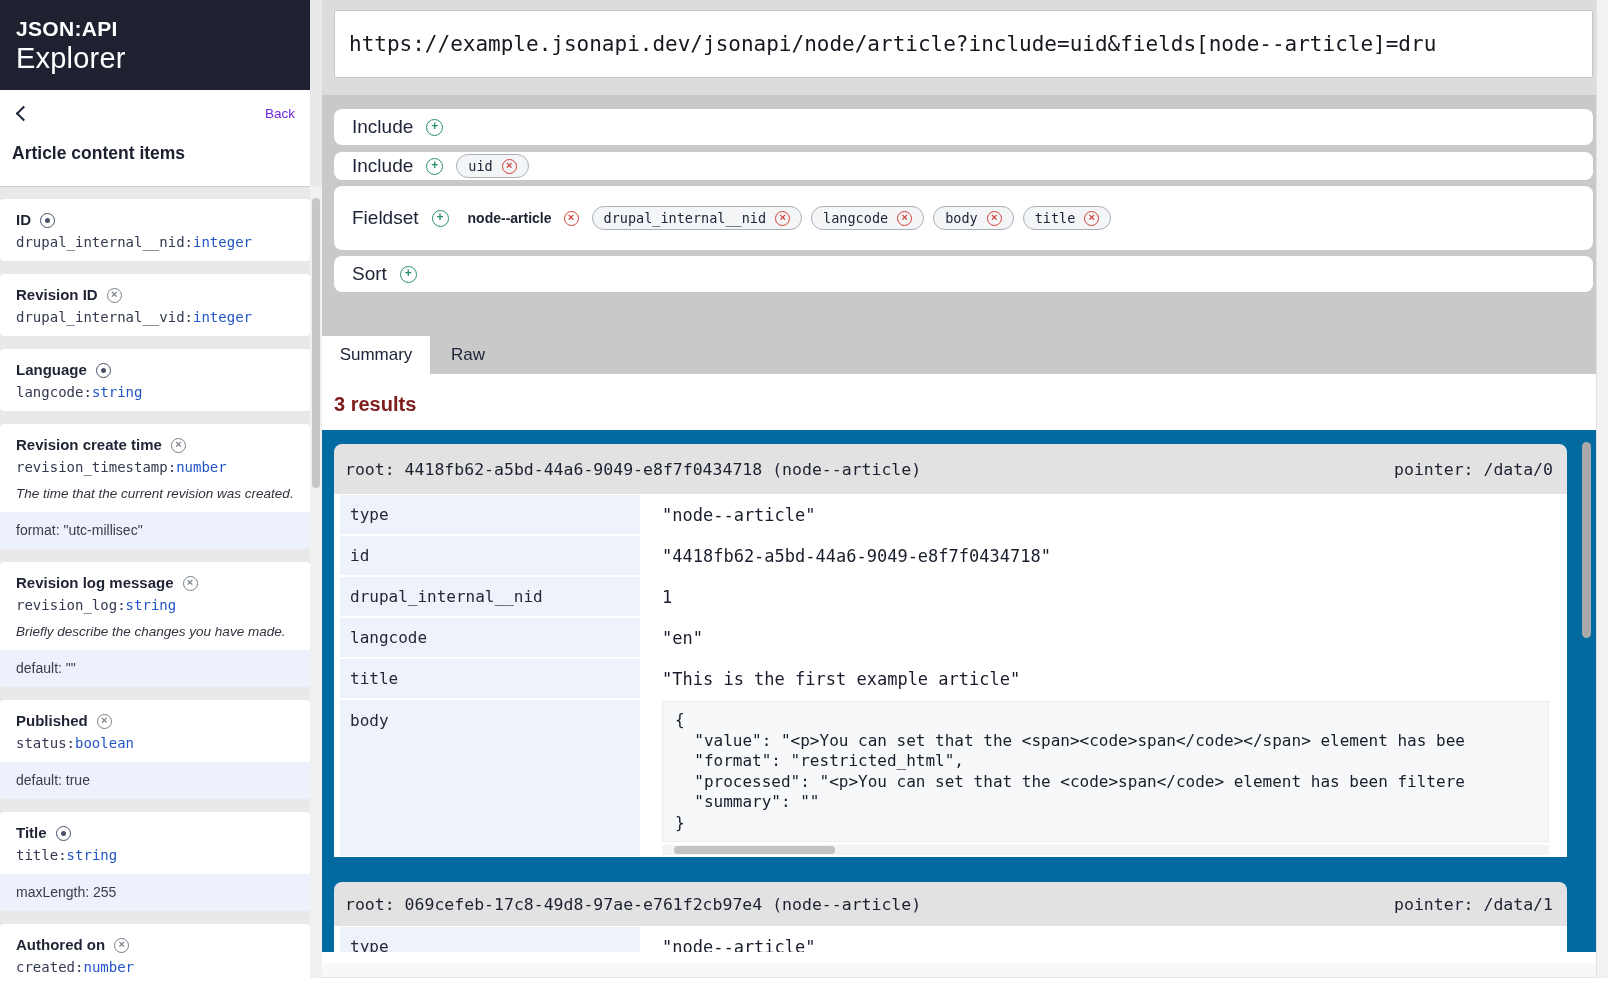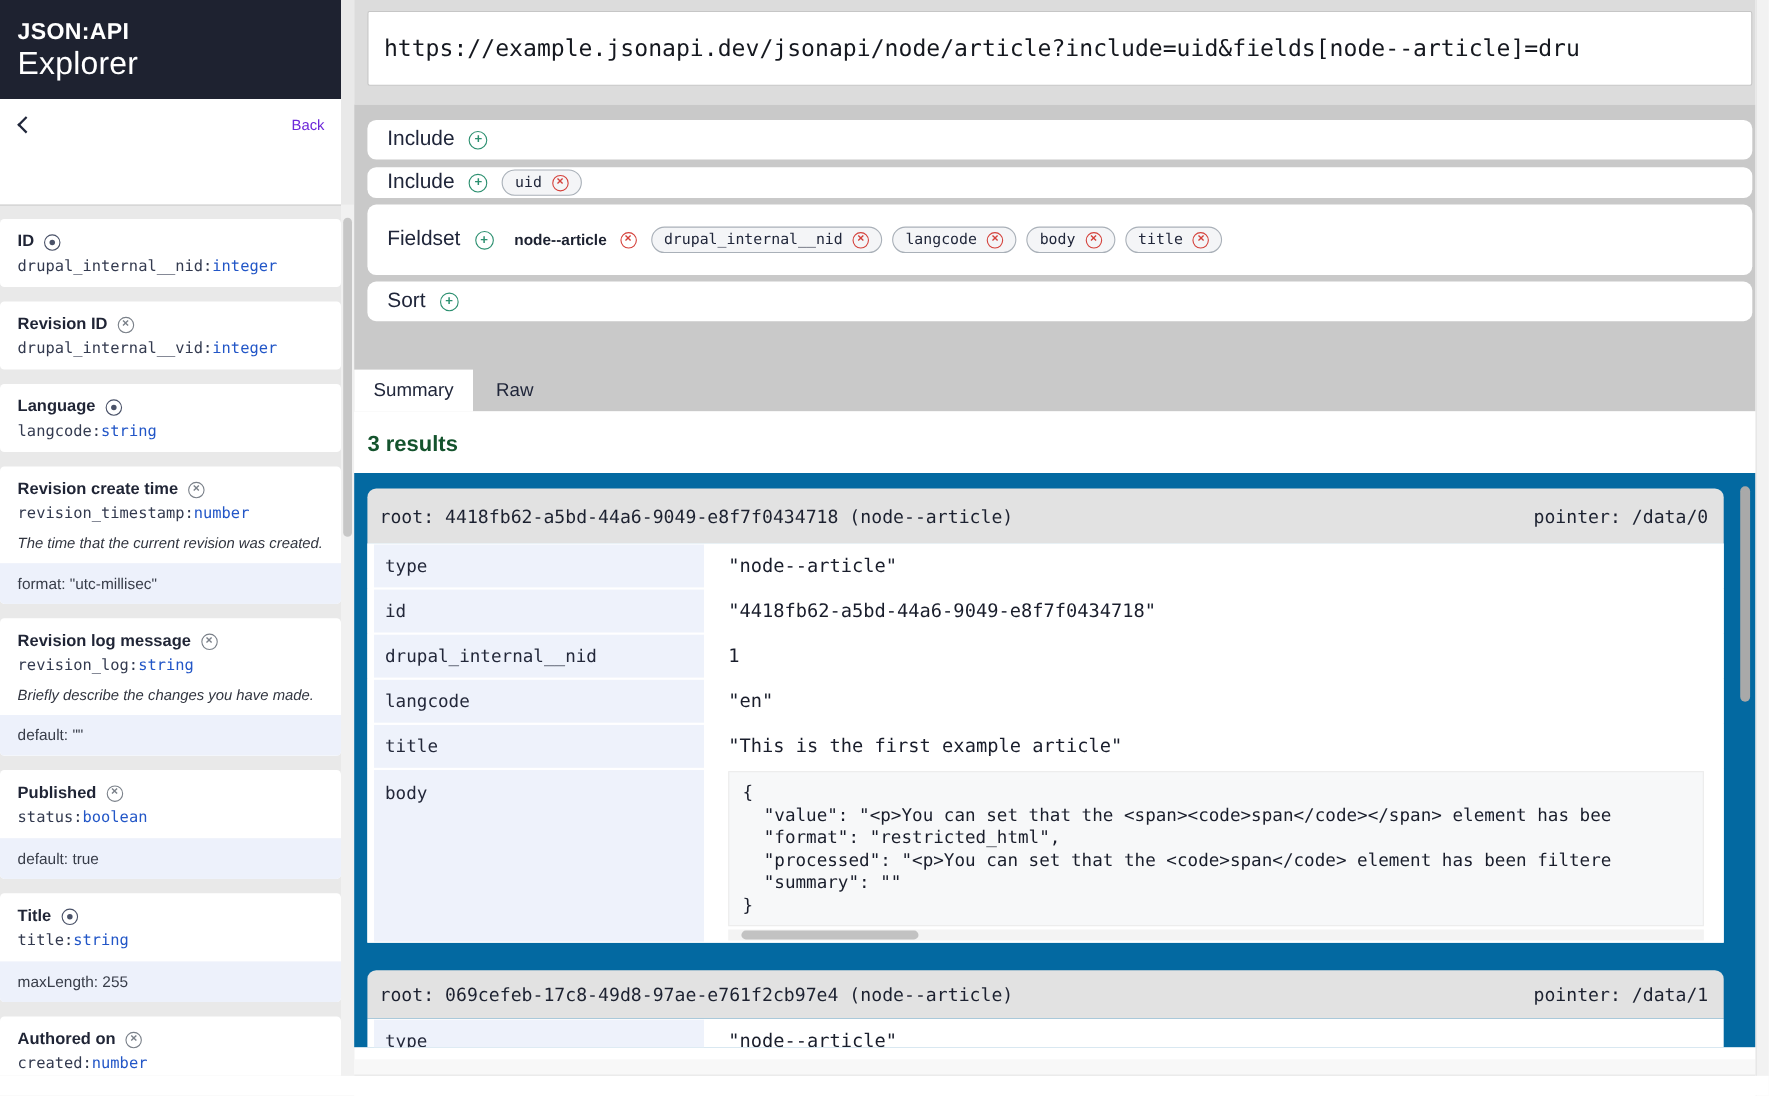--- a/index.html
+++ b/index.html
@@ -80,21 +80,21 @@
   .fs-group { font-size:14px; font-weight:bold; color:#1c2130; }
   .pillrow { display:flex; gap:9px; }
 
   
   .tabstrip { position:absolute; left:0; top:336px; width:100%; height:38px; display:flex; }
   .tab { height:38px; display:flex; align-items:center; justify-content:center;
     font-size:17px; color:#20263a; cursor:pointer; }
   .tab.active { background:#fff; width:108px; }
   .tab.plain { width:76px; }
   .content-band { position:absolute; left:0; top:374px; width:100%; height:67px; background:#fff; }
-  .results-count { font-size:20px; font-weight:bold; color:#14532d; padding:19px 0 0 12px; }
+  .results-count { font-size:20px; font-weight:bold; color:#7f1d1d; padding:19px 0 0 12px; }
 
   .results { position:absolute; left:0; top:430px; width:100%; height:522px; background:#0369a1;
     padding:14px 0 0 12px; overflow:hidden; }
   .rcard { width:1233px; }
   .rheader { height:50px; background:#e2e2e2; border-radius:8px 8px 0 0; display:flex;
     justify-content:space-between; align-items:center; padding:0 14px 0 11px;
     font-family:"DejaVu Sans Mono", monospace; font-size:16.5px; color:#1c2130; }
   .rheader.h2 { height:44px; }
   .rtable { background:#fff; }
   .rrow { display:flex; min-height:41px; align-items:center; padding-left:6px; background:#fff; }
@@ -125,20 +125,21 @@
   <div class="sb-header">
     <div class="brand1">JSON:API</div>
     <div class="brand2">Explorer</div>
   </div>
 
   <div class="sb-white">
     <div class="sb-nav">
       <span class="chev"></span>
       <span class="back-label">Back</span>
     </div>
+    <div class="sb-title">Article content items</div>
   </div>
 
   <div class="sb-list">
 
     <div class="fcard">
       <div class="fhead">
         <span class="flabel">ID</span>
         <span class="ic ic-target"></span>
       </div>
       <div class="fname mono"><span>drupal_internal__nid</span><span>:</span><span class="ftype">integer</span></div>

